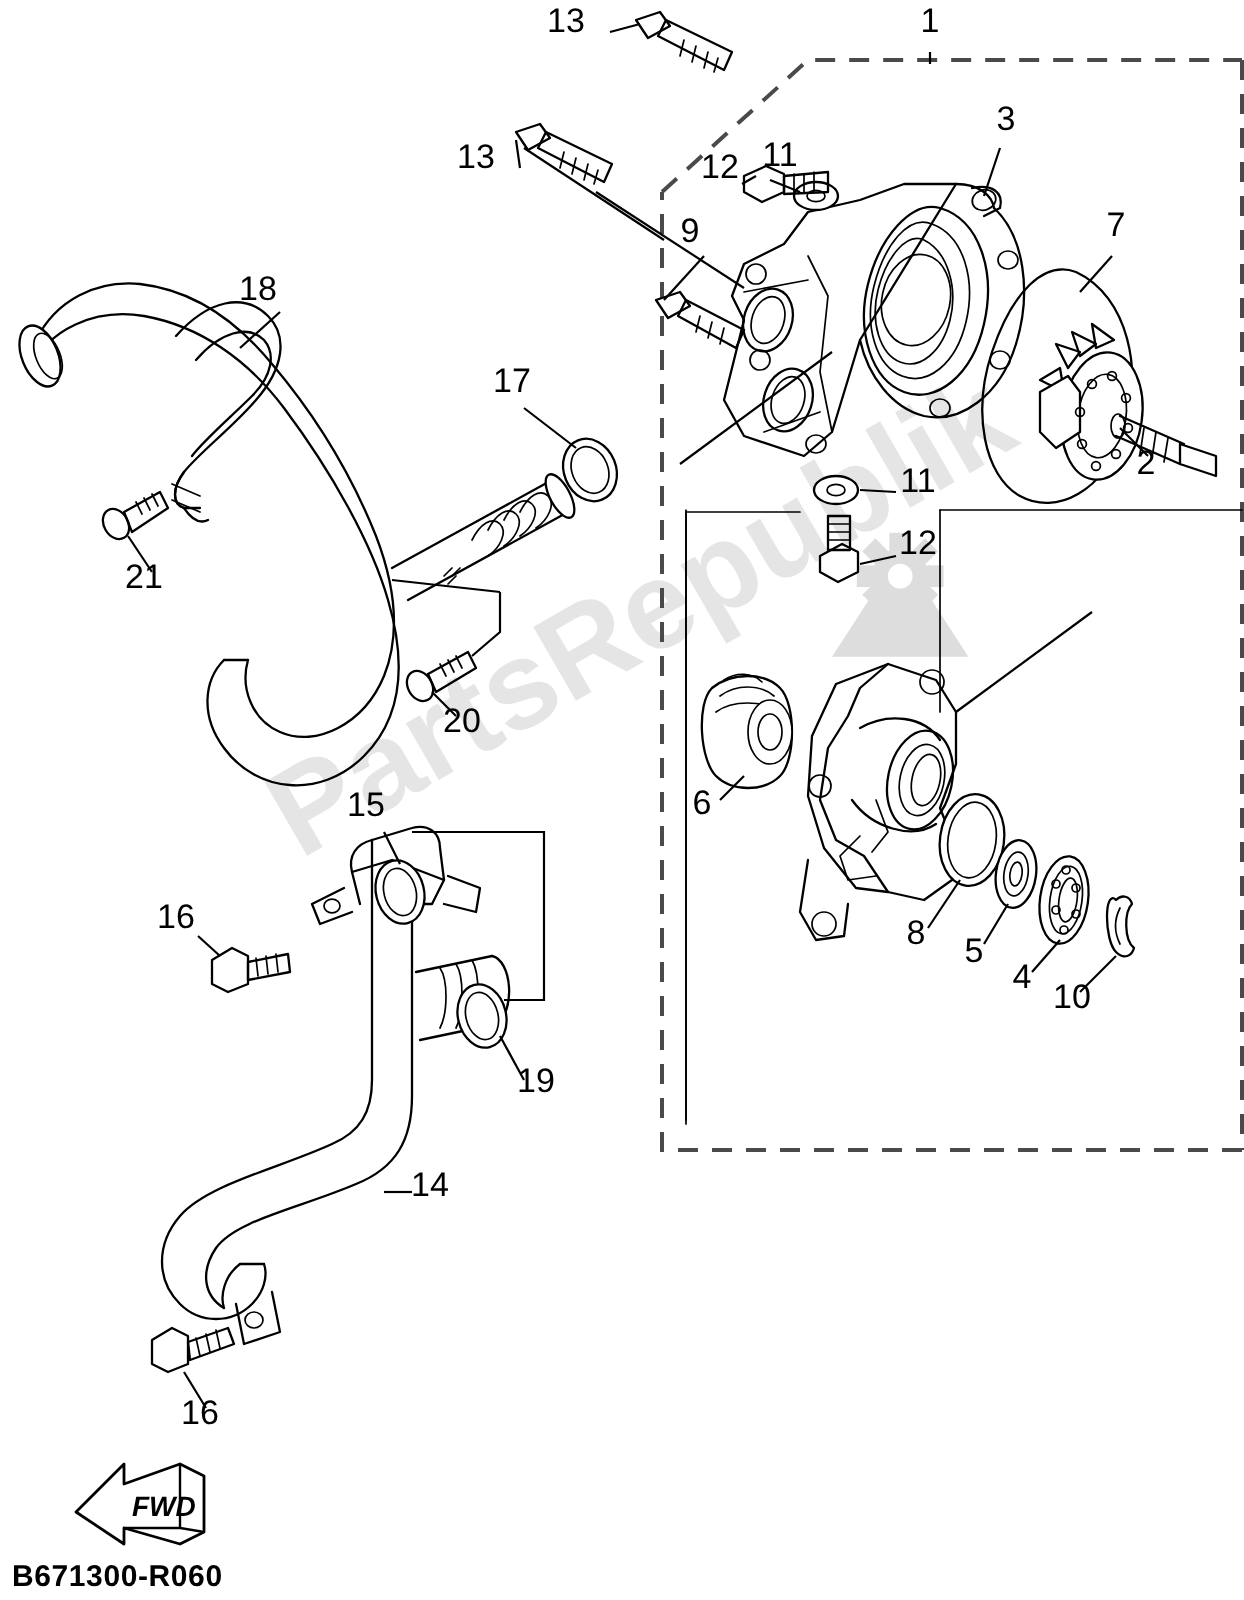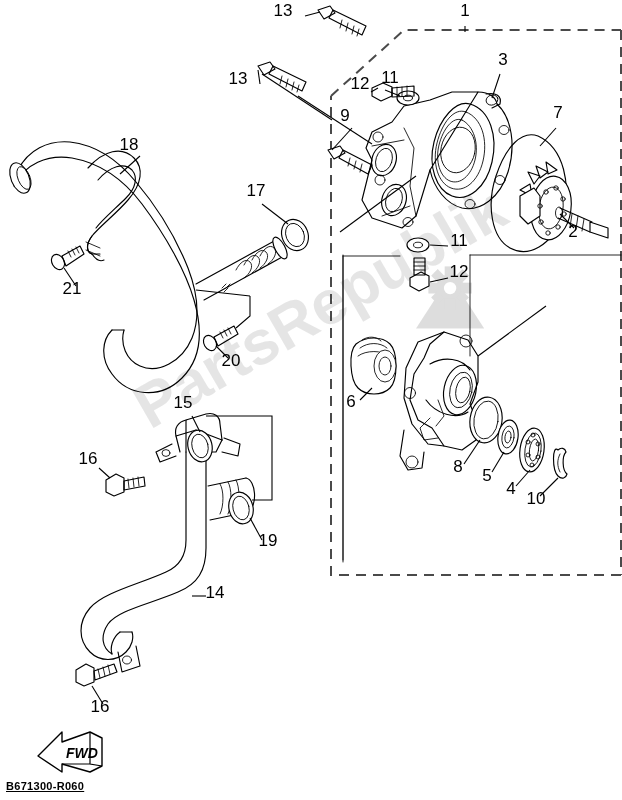--- a/index.html
+++ b/index.html
@@ -1,22 +1,22 @@
 <!DOCTYPE html>
 <html><head>
 <meta charset="utf-8">
 <style>
   html,body{margin:0;padding:0;background:#ffffff;}
   body{width:622px;height:800px;position:relative;overflow:hidden;
        font-family:"Liberation Sans",sans-serif;color:#000;}
   #stage{position:absolute;inset:0;width:622px;height:800px;}
   svg{display:block;}
   .lbl{font-family:"Liberation Sans",sans-serif;font-size:17px;font-weight:400;fill:#000;}
-  .partno{position:absolute;left:6px;top:780px;font-size:11px;font-weight:700;
-          letter-spacing:.3px;font-family:"Liberation Sans",sans-serif;text-decoration:underline;}
+  .partno{position:absolute;left:6px;top:780px;font-size:15px;font-weight:700;
+          letter-spacing:.3px;font-family:"Liberation Sans",sans-serif;}
   .wm-text{font-family:"Liberation Sans",sans-serif;font-weight:700;font-size:62px;
            fill:#c9c9c9;opacity:.75;}
   .fwd{position:absolute;left:36px;top:724px;width:72px;height:52px;}
 </style>
 </head>
 <body>
 
 <div id="stage">
 
   <svg width="622" height="800" viewBox="0 0 622 800">

